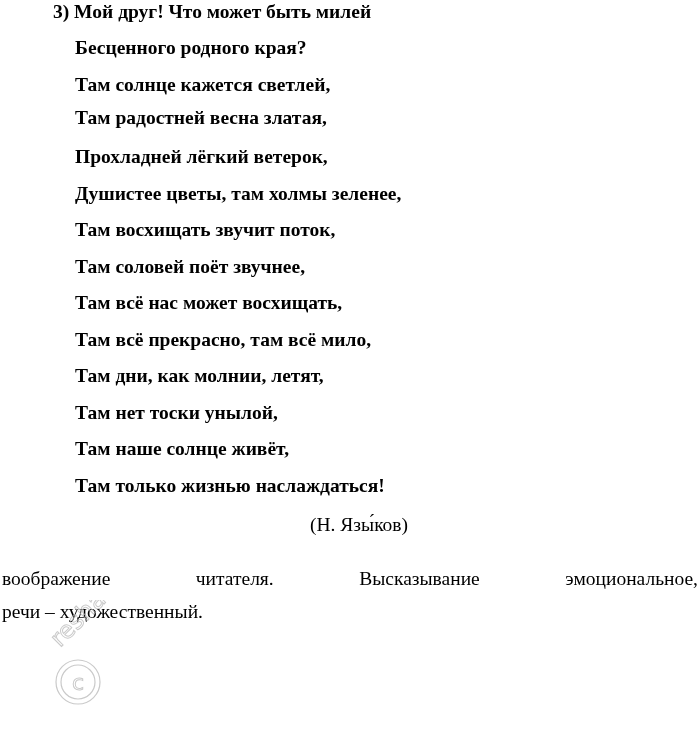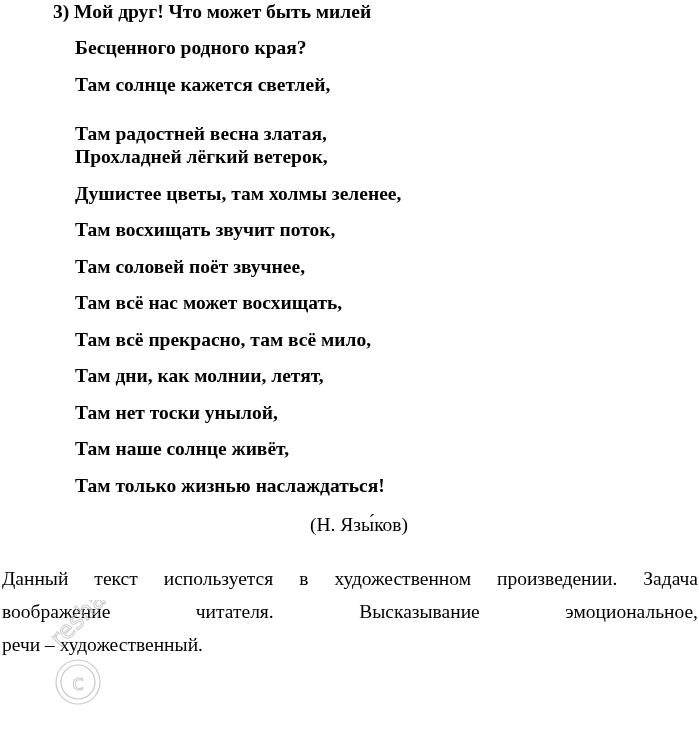--- a/index.html
+++ b/index.html
@@ -13,36 +13,35 @@
   .para span.line.last { text-align-last:left; }
   .watermark { position:absolute; left:40px; top:600px; width:110px; height:120px; pointer-events:none; }
 </style>
 </head>
 <body>
 
 <div>
   <div class="poem-line first" style="top:0px">3) Мой друг! Что может быть милей</div>
   <div class="poem-line" style="top:36px">Бесценного родного края?</div>
   <div class="poem-line" style="top:73px">Там солнце кажется светлей,</div>
-  <div class="poem-line" style="top:122px">Там радостней весна златая,</div>
+  <div class="poem-line" style="top:106px">Там радостней весна златая,</div>
   <div class="poem-line" style="top:145px">Прохладней лёгкий ветерок,</div>
   <div class="poem-line" style="top:182px">Душистее цветы, там холмы зеленее,</div>
   <div class="poem-line" style="top:218px">Там восхищать звучит поток,</div>
   <div class="poem-line" style="top:255px">Там соловей поёт звучнее,</div>
   <div class="poem-line" style="top:291px">Там всё нас может восхищать,</div>
   <div class="poem-line" style="top:328px">Там всё прекрасно, там всё мило,</div>
   <div class="poem-line" style="top:364px">Там дни, как молнии, летят,</div>
   <div class="poem-line" style="top:401px">Там нет тоски унылой,</div>
   <div class="poem-line" style="top:437px">Там наше солнце живёт,</div>
   <div class="poem-line" style="top:474px">Там только жизнью наслаждаться!</div>
   <div class="author">(Н. Язы́ков)</div>
 </div>
 
 <div class="para">
-  <span class="line">Данный текст используется в художественном произведении. Задача</span>
   <span class="line">воображение читателя. Высказывание эмоциональное,</span>
   <span class="line last">речи – художественный.</span>
 </div>
 
 <svg class="watermark" viewBox="0 0 110 120">
   <g fill="none" stroke="#b8b8b8" stroke-width="1.2" opacity="0.75">
     <circle cx="38" cy="82" r="22"></circle>
     <circle cx="38" cy="82" r="17"></circle>
   </g>
   <text x="38" y="90" text-anchor="middle" font-family="DejaVu Sans, sans-serif" font-size="22" fill="none" stroke="#b8b8b8" stroke-width="1" opacity="0.75">c</text>

